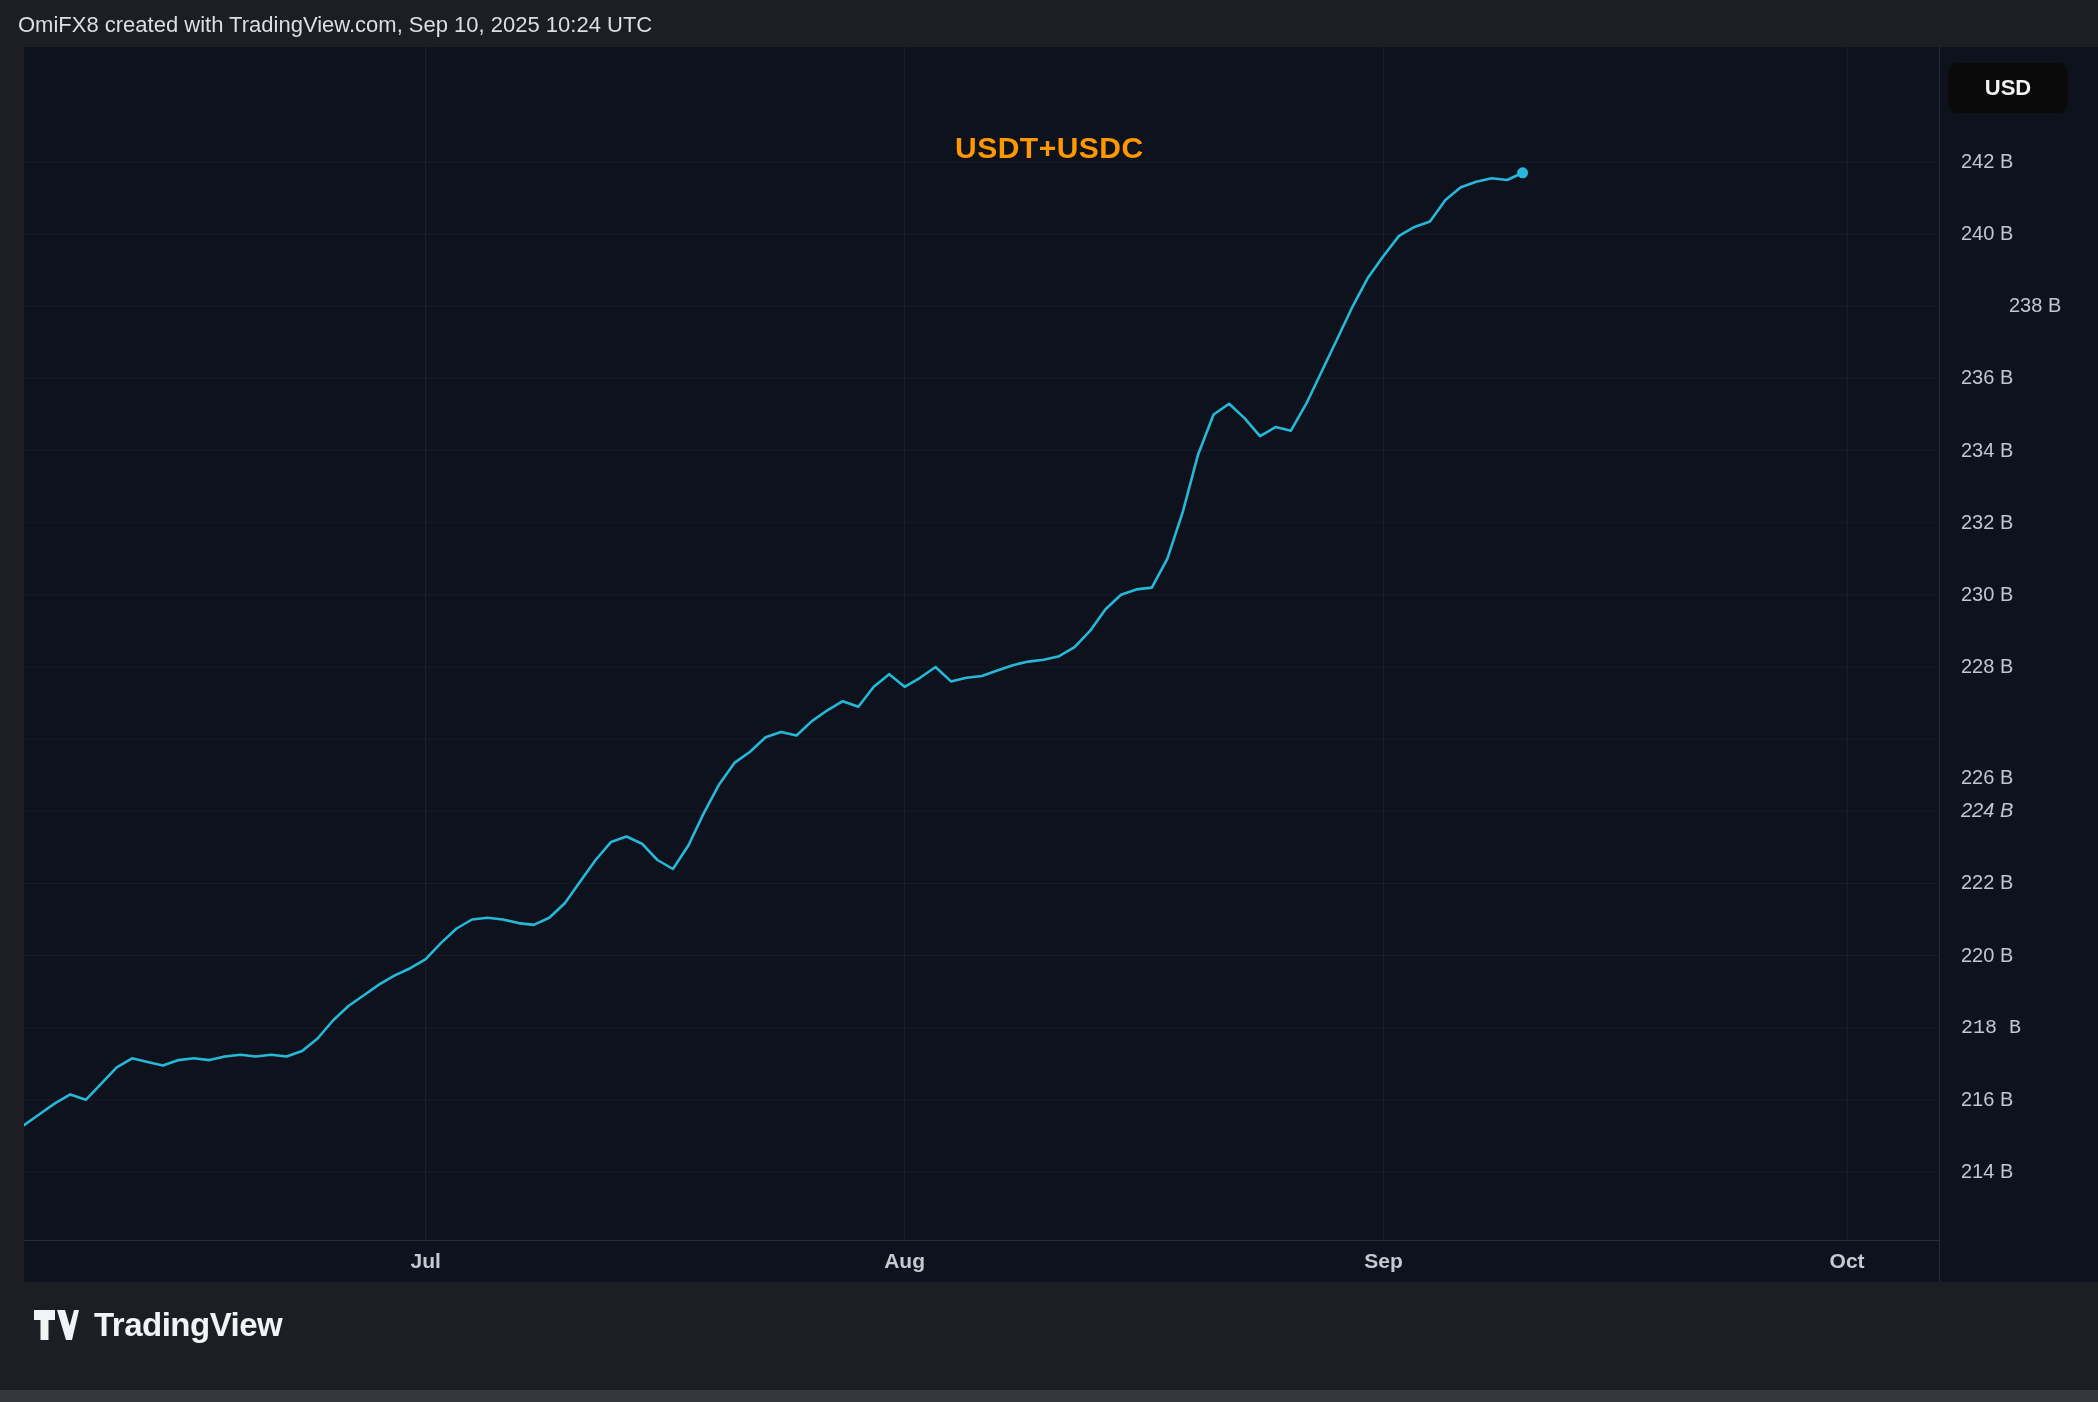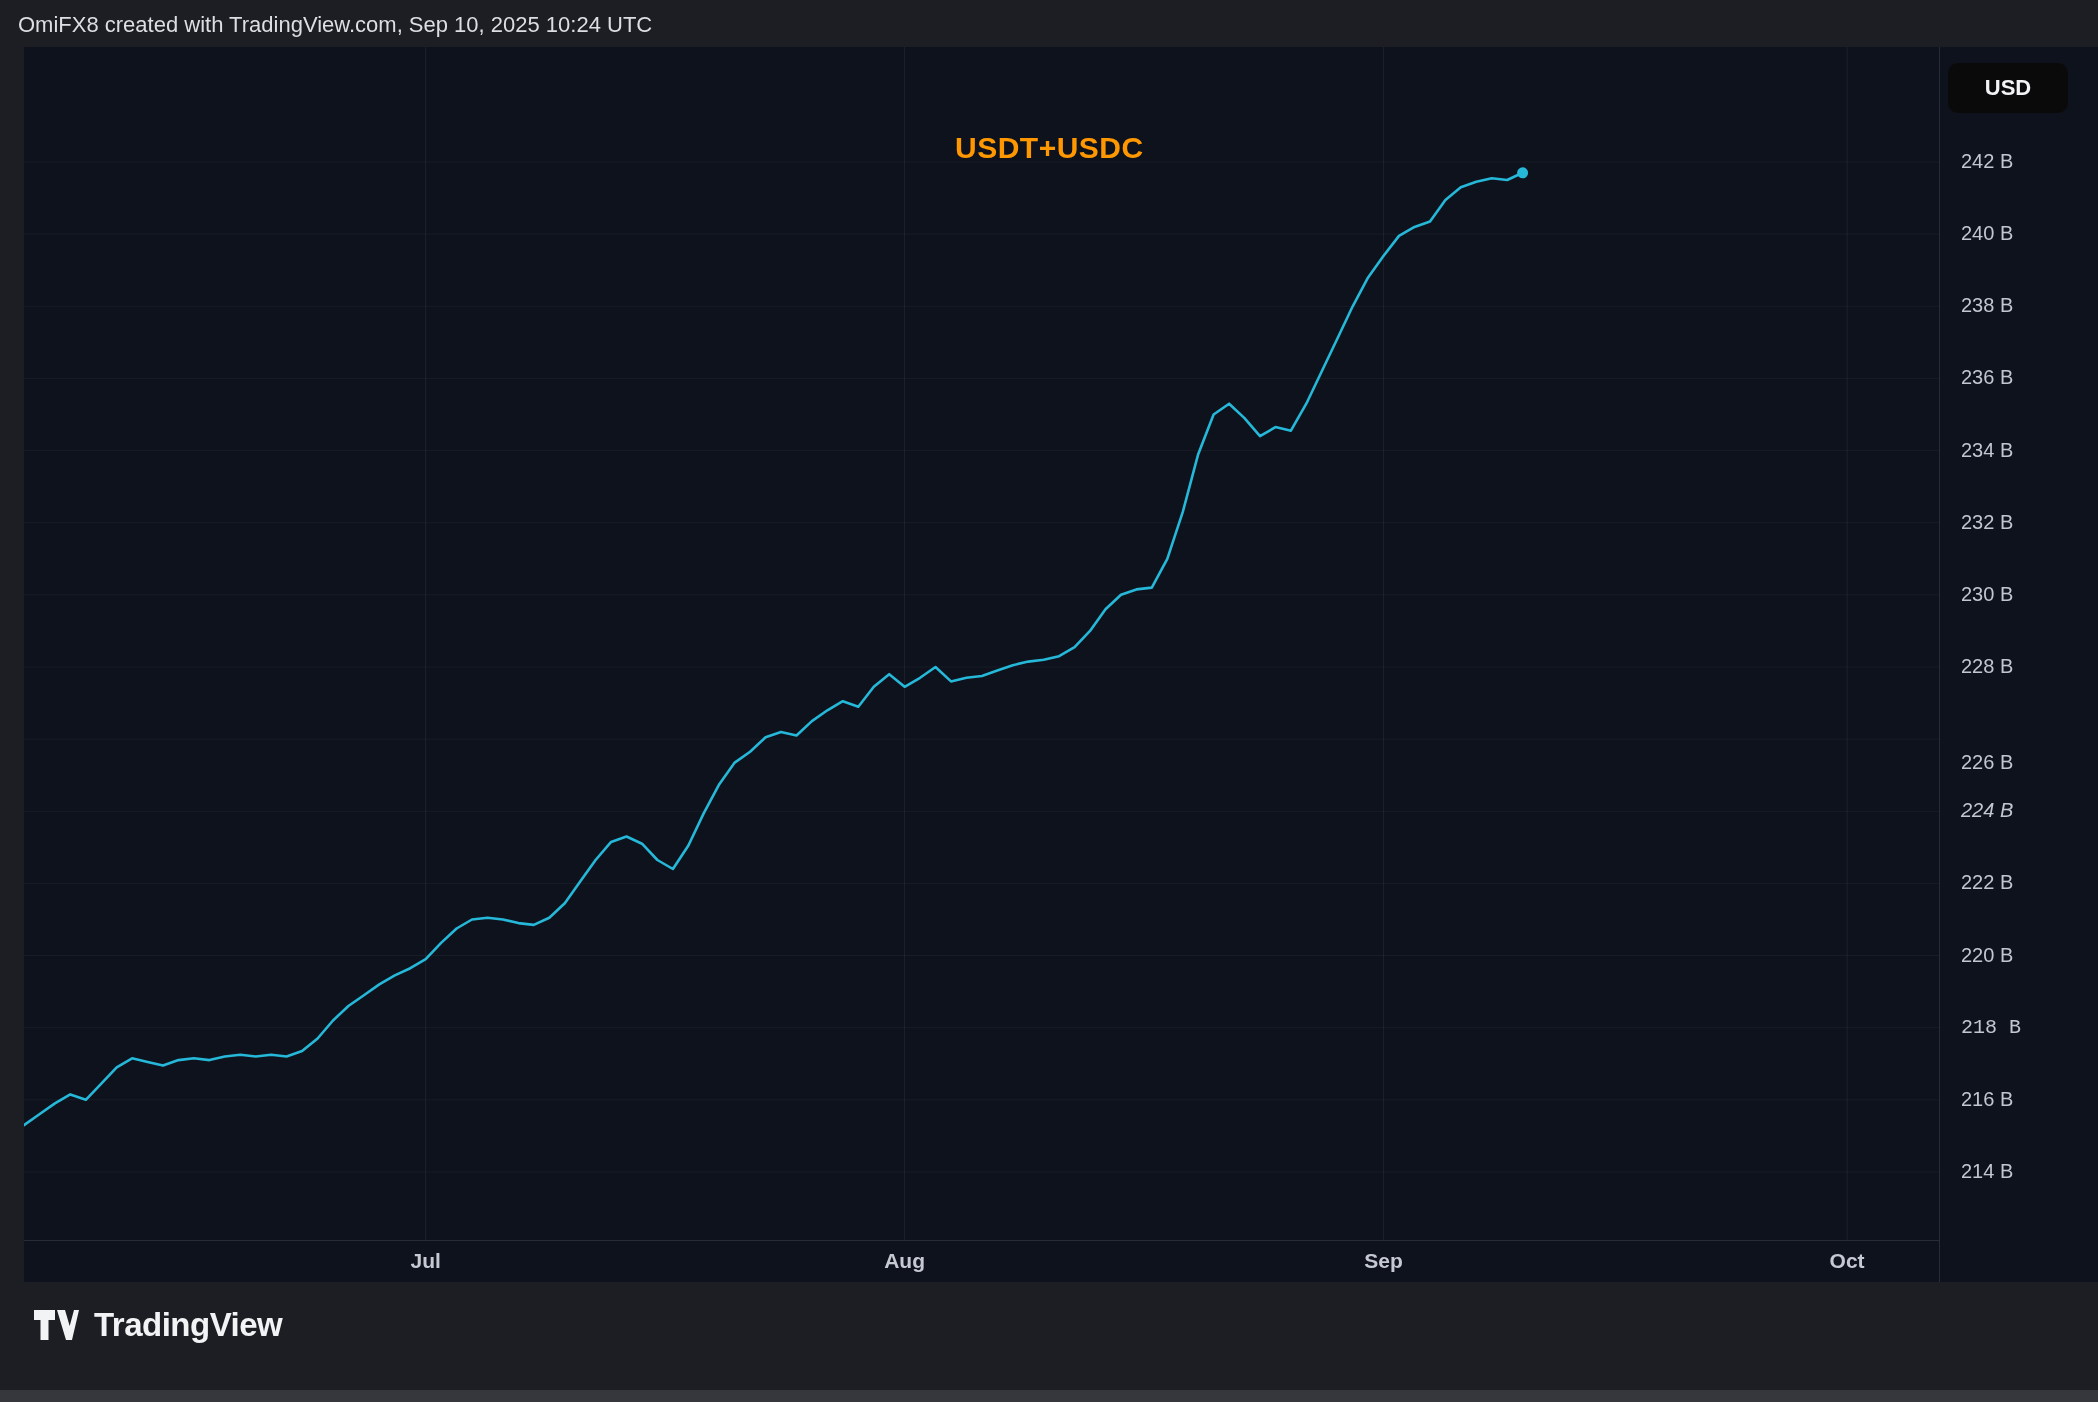--- a/index.html
+++ b/index.html
@@ -147,27 +147,27 @@
   </div>
   <div id="time-axis">
       <div class="time-label" style="left: 401.7px;">Jul</div>
       <div class="time-label" style="left: 880.6px;">Aug</div>
       <div class="time-label" style="left: 1359.6px;">Sep</div>
       <div class="time-label" style="left: 1823.1px;">Oct</div>
     </div>
   <div id="price-axis">
       <div class="price-label" style="top: 103px;">242 B</div>
       <div class="price-label" style="top: 175.1px;">240 B</div>
-      <div class="price-label" style="top: 247.3px;">238 B</div>
+      <div class="price-label" style="top: 247.3px; margin-left: 48px;">238 B</div>
       <div class="price-label" style="top: 319.4px;">236 B</div>
       <div class="price-label" style="top: 391.6px;">234 B</div>
       <div class="price-label" style="top: 463.7px;">232 B</div>
       <div class="price-label" style="top: 535.8px;">230 B</div>
       <div class="price-label" style="top: 608px; text-align: center;">228 B</div>
-      <div class="price-label" style="top: 704px;">226 B</div>
+      <div class="price-label" style="top: 719px;">226 B</div>
       <div class="price-label" style="top: 752.3px; font-style: italic;">224 B</div>
       <div class="price-label" style="top: 824.4px;">222 B</div>
       <div class="price-label" style="top: 896.5px;">220 B</div>
       <div class="price-label" style="top: 968.7px; font-family: Liberation Mono, monospace;">218 B</div>
       <div class="price-label" style="top: 1040.8px;">216 B</div>
       <div class="price-label" style="top: 1113px;">214 B</div>
     </div>
 </div>
 
 <button id="usd-button">USD</button>

